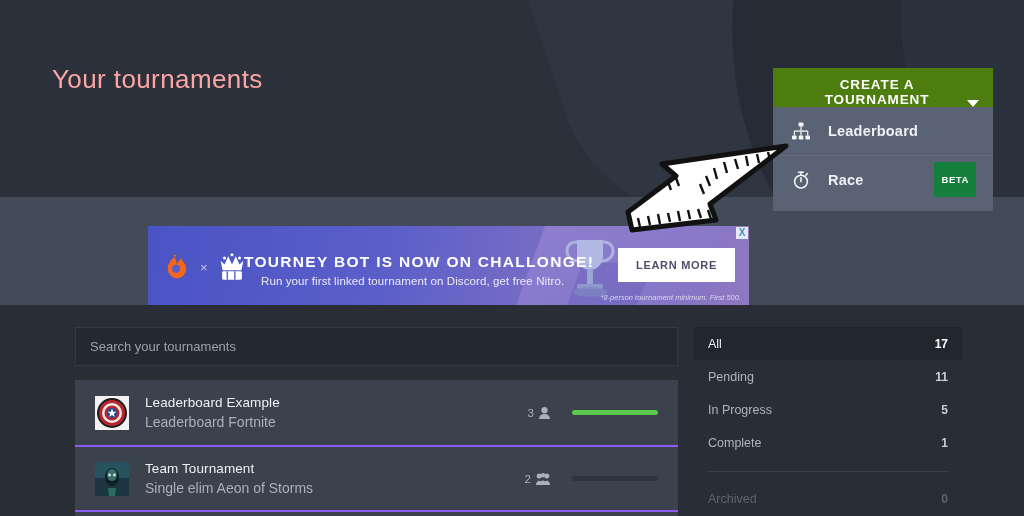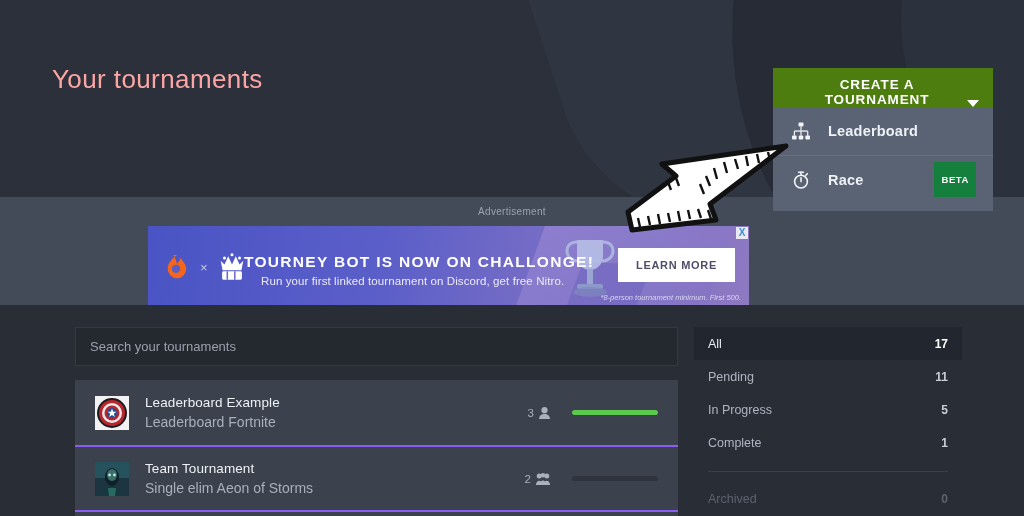--- a/index.html
+++ b/index.html
@@ -211,21 +211,20 @@
             <path d="M14.8 5.2l1.5-1.5" stroke-linecap="round"></path>
           </svg>
         </span>
         <span class="dd-label">Race</span>
         <span class="beta">BETA</span>
       </div>
 
     </div>
   </div>
 
-  <div class="ad-label">Advertisement</div>
 
   <div class="ad-banner">
     <div class="ad-deco"></div>
     <div class="ad-deco2"></div>
 
     <svg style="position:absolute;right:128px;top:8px;" width="62" height="68" viewBox="0 0 62 68">
       <path d="M18 6h26v16c0 8-6 14-13 14S18 30 18 22V6z" fill="#b9c3e8" opacity=".85"></path>
       <path d="M18 8c-7 0-10 4-10 9s4 10 11 10" stroke="#aab4dd" stroke-width="3" fill="none"></path>
       <path d="M44 8c7 0 10 4 10 9s-4 10-11 10" stroke="#aab4dd" stroke-width="3" fill="none"></path>
       <rect x="28" y="35" width="6" height="15" fill="#9aa5d2"></rect>

